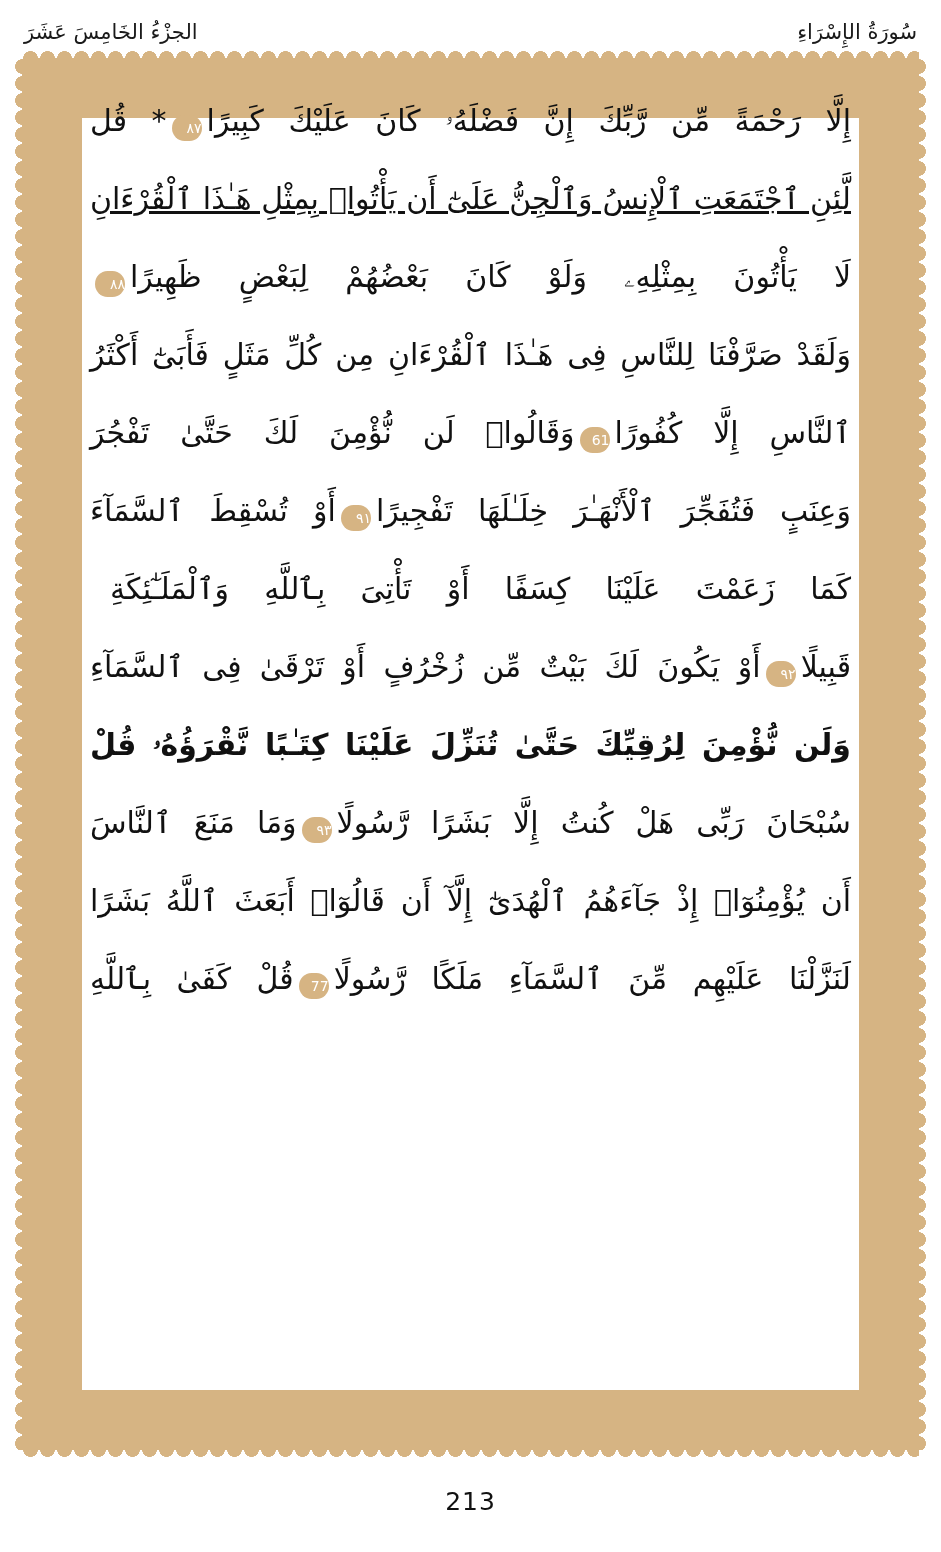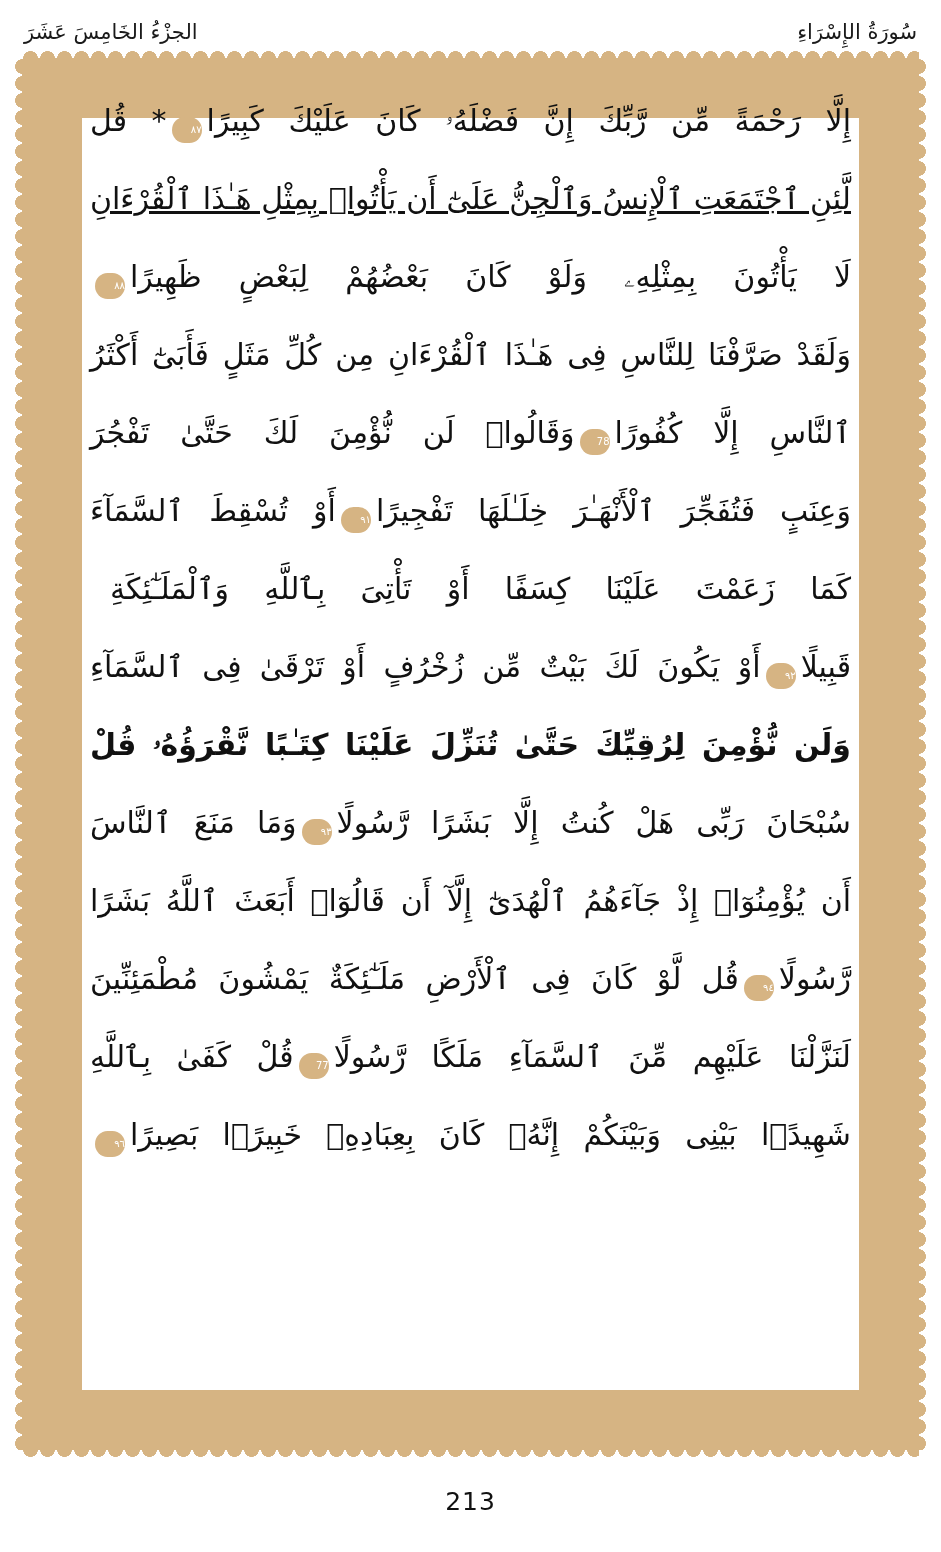--- a/index.html
+++ b/index.html
@@ -124,21 +124,21 @@
     display: inline-block;
     position: relative;
     width: 30px;
     height: 26px;
     margin: 0 5px;
     vertical-align: -2px;
     background: #d6b483;
     border-radius: 50% 50% 50% 50% / 60% 60% 60% 60%;
     color: #ffffff;
     font-family: "DejaVu Sans", sans-serif;
-    font-size: 10px;
+    font-size: 14px;
     line-height: 26px;
     text-align: center;
     direction: rtl;
   }
 
   
   .page-number {
     position: absolute;
     bottom: 36px;
     left: 0;
@@ -166,26 +166,24 @@
     <div class="scallop scallop-left"></div>
     <div class="scallop scallop-right"></div>
     <div class="frame-inner"></div>
   </div>
 
   <div class="mushaf-text" id="mushaf-text">
       <div class="ayah-line fit" style="transform: scaleX(1);"><span>إِلَّا رَحْمَةً مِّن رَّبِّكَ إِنَّ فَضْلَهُۥ كَانَ عَلَيْكَ كَبِيرًا</span><span class="ayah-num">٨٧</span><span>* قُل</span></div>
       <div class="ayah-line fit" style="transform: scaleX(1); text-decoration: underline;"><span>لَّئِنِ ٱجْتَمَعَتِ ٱلْإِنسُ وَٱلْجِنُّ عَلَىٰٓ أَن يَأْتُوا۟ بِمِثْلِ هَـٰذَا ٱلْقُرْءَانِ</span></div>
       <div class="ayah-line fit" style="transform: scaleX(1);"><span>لَا يَأْتُونَ بِمِثْلِهِۦ وَلَوْ كَانَ بَعْضُهُمْ لِبَعْضٍ ظَهِيرًا</span><span class="ayah-num">٨٨</span></div>
       <div class="ayah-line fit" style="transform: scaleX(1); text-align: right;"><span>وَلَقَدْ صَرَّفْنَا لِلنَّاسِ فِى هَـٰذَا ٱلْقُرْءَانِ مِن كُلِّ مَثَلٍ فَأَبَىٰٓ أَكْثَرُ</span></div>
-      <div class="ayah-line fit" style="transform: scaleX(1);"><span>ٱلنَّاسِ إِلَّا كُفُورًا</span><span class="ayah-num">78</span><span>وَقَالُوا۟ لَن نُّؤْمِنَ لَكَ حَتَّىٰ تَفْجُرَ</span></div>
+      <div class="ayah-line fit" style="transform: scaleX(1);"><span>ٱلنَّاسِ إِلَّا كُفُورًا</span><span class="ayah-num">61</span><span>وَقَالُوا۟ لَن نُّؤْمِنَ لَكَ حَتَّىٰ تَفْجُرَ</span></div>
       <div class="ayah-line fit" style="transform: scaleX(1);"><span>وَعِنَبٍ فَتُفَجِّرَ ٱلْأَنْهَـٰرَ خِلَـٰلَهَا تَفْجِيرًا</span><span class="ayah-num">٩١</span><span>أَوْ تُسْقِطَ ٱلسَّمَآءَ</span></div>
       <div class="ayah-line fit" style="transform: scaleX(1); margin-left: 20px;"><span>كَمَا زَعَمْتَ عَلَيْنَا كِسَفًا أَوْ تَأْتِىَ بِٱللَّهِ وَٱلْمَلَـٰٓئِكَةِ</span></div>
       <div class="ayah-line fit" style="transform: scaleX(1);"><span>قَبِيلًا</span><span class="ayah-num">٩٢</span><span>أَوْ يَكُونَ لَكَ بَيْتٌ مِّن زُخْرُفٍ أَوْ تَرْقَىٰ فِى ٱلسَّمَآءِ</span></div>
       <div class="ayah-line fit" style="transform: scaleX(1); font-weight: bold;"><span>وَلَن نُّؤْمِنَ لِرُقِيِّكَ حَتَّىٰ تُنَزِّلَ عَلَيْنَا كِتَـٰبًا نَّقْرَؤُهُۥ قُلْ</span></div>
       <div class="ayah-line fit" style="transform: scaleX(1);"><span>سُبْحَانَ رَبِّى هَلْ كُنتُ إِلَّا بَشَرًا رَّسُولًا</span><span class="ayah-num">٩٣</span><span>وَمَا مَنَعَ ٱلنَّاسَ</span></div>
       <div class="ayah-line fit" style="transform: scaleX(1);"><span>أَن يُؤْمِنُوٓا۟ إِذْ جَآءَهُمُ ٱلْهُدَىٰٓ إِلَّآ أَن قَالُوٓا۟ أَبَعَثَ ٱللَّهُ بَشَرًا</span></div>
-      <div class="ayah-line fit" style="transform: scaleX(1);"><span>رَّسُولًا</span><span class="ayah-num">٩٤</span><span>قُل لَّوْ كَانَ فِى ٱلْأَرْضِ مَلَـٰٓئِكَةٌ يَمْشُونَ مُطْمَئِنِّينَ</span></div>
       <div class="ayah-line fit" style="transform: scaleX(1);"><span>لَنَزَّلْنَا عَلَيْهِم مِّنَ ٱلسَّمَآءِ مَلَكًا رَّسُولًا</span><span class="ayah-num">77</span><span>قُلْ كَفَىٰ بِٱللَّهِ</span></div>
-      <div class="ayah-line fit" style="transform: scaleX(1);"><span>شَهِيدًۢا بَيْنِى وَبَيْنَكُمْ إِنَّهُۥ كَانَ بِعِبَادِهِۦ خَبِيرًۢا بَصِيرًا</span><span class="ayah-num">٩٦</span></div>
     </div>
 
   <div class="page-number">213</div>
 </div>
 
 </body></html>

